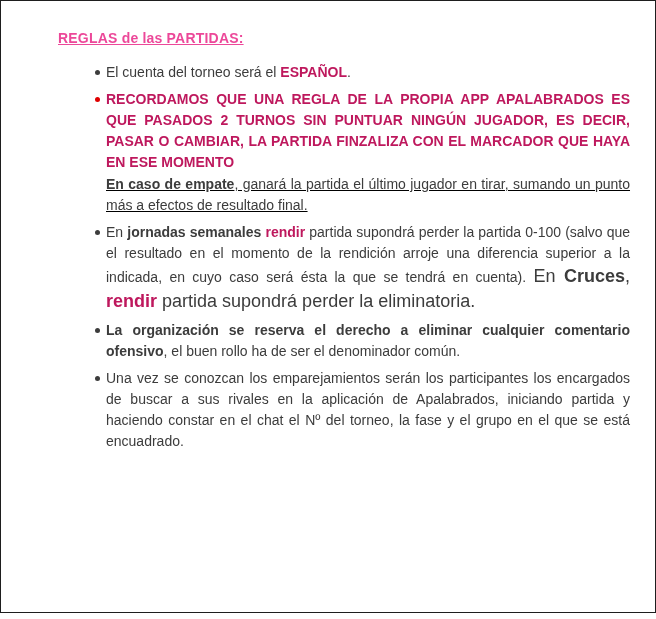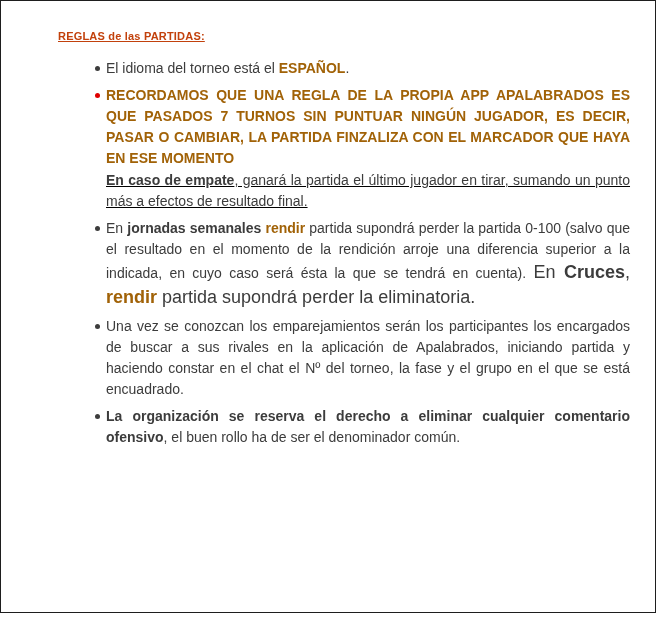--- a/index.html
+++ b/index.html
@@ -28,24 +28,24 @@
   .content {
     position: absolute;
     left: 0;
     top: 0;
     width: 656px;
     padding: 29px 27px 0 57px;
     box-sizing: border-box;
   }
   .heading {
     margin: 0 0 16px 0;
-    font-size: 11px;
+    font-size: 14px;
     font-weight: bold;
     letter-spacing: 0.2px;
-    color: #c2410c;
+    color: #ec4899;
     text-decoration: underline;
   }
   .rules-list {
     margin: 0;
     padding: 0;
   }
   .item {
     position: relative;
     padding-left: 48px;
     margin-bottom: 6px;
@@ -64,53 +64,53 @@
     background: #3c3c3c;
   }
   .item-text {
     margin: 0;
     font-size: 14px;
     line-height: 21px;
     color: #3c3c3c;
     text-align: justify;
   }
   .run-bold { font-weight: bold; }
-  .run-red  { color: #a16207; }
+  .run-red  { color: #be185d; }
   .run-large {
     font-size: 18px;
     line-height: 25px;
   }
 </style>
 </head>
 <body>
 
 <div class="page">
   <div class="frame">
     <div class="content">
       <h1 class="heading">REGLAS de las PARTIDAS:</h1>
       <div class="rules-list">
           <div class="item">
             <span class="bullet" style="background: rgb(60, 60, 60);"></span>
-            <p class="item-text"><span class="run">El idioma del torneo está el </span><span class="run run-bold run-red">ESPAÑOL</span><span class="run">.</span></p>
+            <p class="item-text"><span class="run">El cuenta del torneo será el </span><span class="run run-bold run-red">ESPAÑOL</span><span class="run">.</span></p>
           </div>
           <div class="item">
             <span class="bullet" style="background: rgb(223, 0, 0);"></span>
-            <p class="item-text"><span class="run run-bold run-red">RECORDAMOS QUE UNA REGLA DE LA PROPIA APP APALABRADOS ES QUE PASADOS 7 TURNOS SIN PUNTUAR NINGÚN JUGADOR, ES DECIR, PASAR O CAMBIAR, LA PARTIDA FINZALIZA CON EL MARCADOR QUE HAYA EN ESE MOMENTO</span></p>
+            <p class="item-text"><span class="run run-bold run-red">RECORDAMOS QUE UNA REGLA DE LA PROPIA APP APALABRADOS ES QUE PASADOS 2 TURNOS SIN PUNTUAR NINGÚN JUGADOR, ES DECIR, PASAR O CAMBIAR, LA PARTIDA FINZALIZA CON EL MARCADOR QUE HAYA EN ESE MOMENTO</span></p>
           </div>
           <div class="item continuation">
             <p class="item-text"><span class="run run-bold">En caso de empate</span><span class="run">, ganará la partida el último jugador en tirar, sumando un punto más a efectos de resultado final.</span></p>
           </div>
           <div class="item">
             <span class="bullet" style="background: rgb(60, 60, 60);"></span>
             <p class="item-text"><span class="run">En </span><span class="run run-bold">jornadas semanales</span><span class="run"> </span><span class="run run-bold run-red">rendir</span><span class="run"> partida supondrá perder la partida 0-100 (salvo que el resultado en el momento de la rendición arroje una diferencia superior a la indicada, en cuyo caso será ésta la que se tendrá en cuenta). </span><span class="run run-large">En </span><span class="run run-bold run-large">Cruces</span><span class="run run-large">, </span><span class="run run-bold run-red run-large">rendir</span><span class="run run-large"> partida supondrá perder la eliminatoria.</span></p>
           </div>
           <div class="item">
             <span class="bullet" style="background: rgb(60, 60, 60);"></span>
-            <p class="item-text"><span class="run">Una vez se conozcan los emparejamientos serán los participantes los encargados de buscar a sus rivales en la aplicación de Apalabrados, iniciando partida y haciendo constar en el chat el Nº del torneo, la fase y el grupo en el que se está encuadrado.</span></p>
+            <p class="item-text"><span class="run run-bold">La organización se reserva el derecho a eliminar cualquier comentario ofensivo</span><span class="run">, el buen rollo ha de ser el denominador común.</span></p>
           </div>
           <div class="item">
             <span class="bullet" style="background: rgb(60, 60, 60);"></span>
-            <p class="item-text"><span class="run run-bold">La organización se reserva el derecho a eliminar cualquier comentario ofensivo</span><span class="run">, el buen rollo ha de ser el denominador común.</span></p>
+            <p class="item-text"><span class="run">Una vez se conozcan los emparejamientos serán los participantes los encargados de buscar a sus rivales en la aplicación de Apalabrados, iniciando partida y haciendo constar en el chat el Nº del torneo, la fase y el grupo en el que se está encuadrado.</span></p>
           </div>
         </div>
     </div>
   </div>
 </div>
 
 </body></html>

